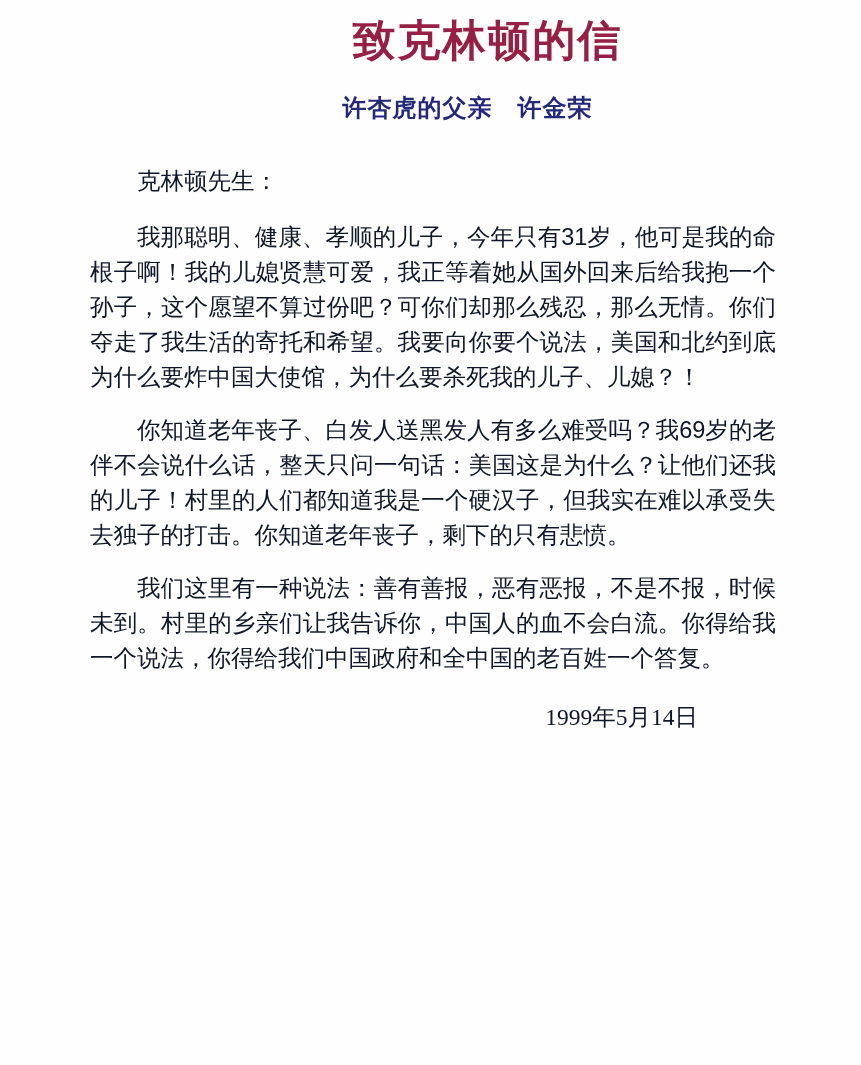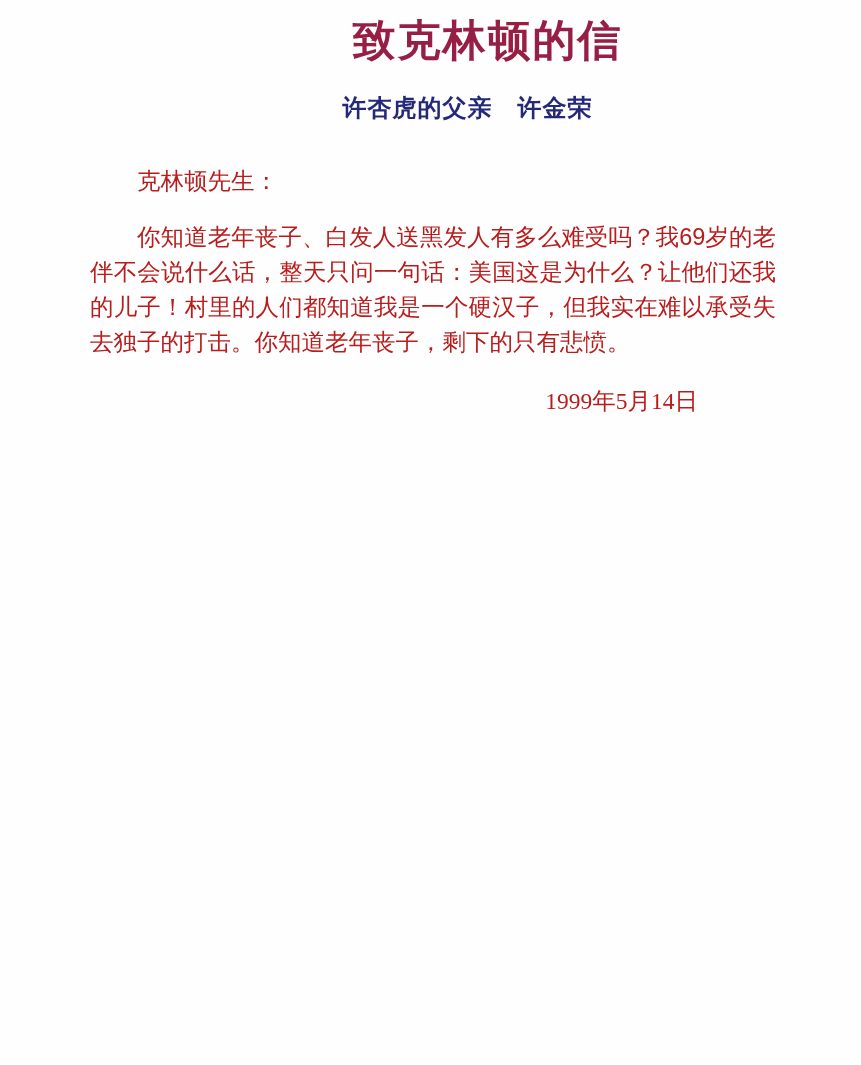--- a/index.html
+++ b/index.html
@@ -49,21 +49,21 @@
     color: #232878;
     letter-spacing: 1px;
   }
   .content {
     position: absolute;
     left: 90px;
     top: 164px;
     width: 686px;
     font-size: 23.5px;
     line-height: 35px;
-    color: #b91c1c;
+    color: #0f172a;
     text-align: justify;
     text-justify: inter-ideograph;
   }
   .salutation {
     margin: 0 0 21px 0;
     text-indent: 2em;
   }
   .para {
     margin: 0 0 18px 0;
     text-indent: 2em;
@@ -88,21 +88,23 @@
 
   <div class="byline-row">
     <span class="byline-text">许杏虎的父亲　许金荣</span>
   </div>
 
   <div class="content">
 
     <p class="salutation">克林顿先生：</p>
 
 
+    <p class="para">我那聪明、健康、孝顺的儿子，今年只有31岁，他可是我的命根子啊！我的儿媳贤慧可爱，我正等着她从国外回来后给我抱一个孙子，这个愿望不算过份吧？可你们却那么残忍，那么无情。你们夺走了我生活的寄托和希望。我要向你要个说法，美国和北约到底为什么要炸中国大使馆，为什么要杀死我的儿子、儿媳？！</p>
 
     <p class="para">你知道老年丧子、白发人送黑发人有多么难受吗？我69岁的老伴不会说什么话，整天只问一句话：美国这是为什么？让他们还我的儿子！村里的人们都知道我是一个硬汉子，但我实在难以承受失去独子的打击。你知道老年丧子，剩下的只有悲愤。</p>
 
+    <p class="para">我们这里有一种说法：善有善报，恶有恶报，不是不报，时候未到。村里的乡亲们让我告诉你，中国人的血不会白流。你得给我一个说法，你得给我们中国政府和全中国的老百姓一个答复。</p>
 
     <p class="date-line">1999年5月14日</p>
 
   </div>
 
 </div>
 
 </body></html>

